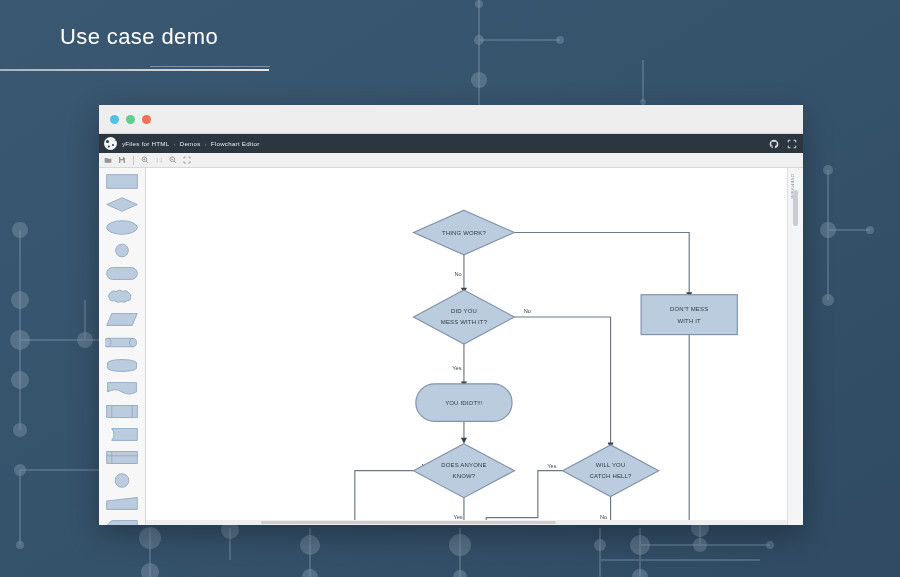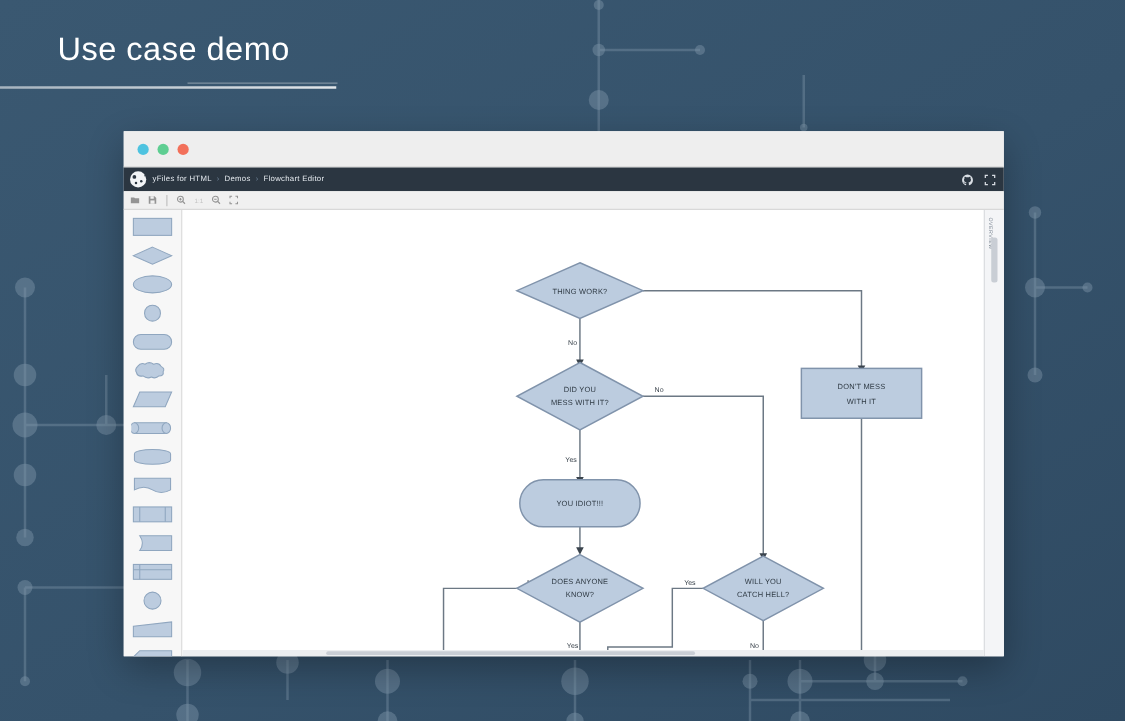--- a/index.html
+++ b/index.html
@@ -13,23 +13,23 @@
     width: 900px; height: 577px;
     background: #35526b;
     overflow: hidden;
   }
   
   #bg-graph { position: absolute; inset: 0; width: 900px; height: 577px; }
 
   
   #headline {
     position: absolute;
-    left: 46px; top: 24px;
+    left: 60px; top: 24px;
     color: #ffffff;
-    font-size: 26px;
+    font-size: 22px;
     font-weight: 400;
     letter-spacing: 0.4px;
     white-space: nowrap;
   }
   #headline-rule {
     position: absolute;
     left: 0px; top: 69px;
     width: 269px; height: 2px;
     background: linear-gradient(to right, rgba(255,255,255,.55), rgba(255,255,255,.85));
   }

